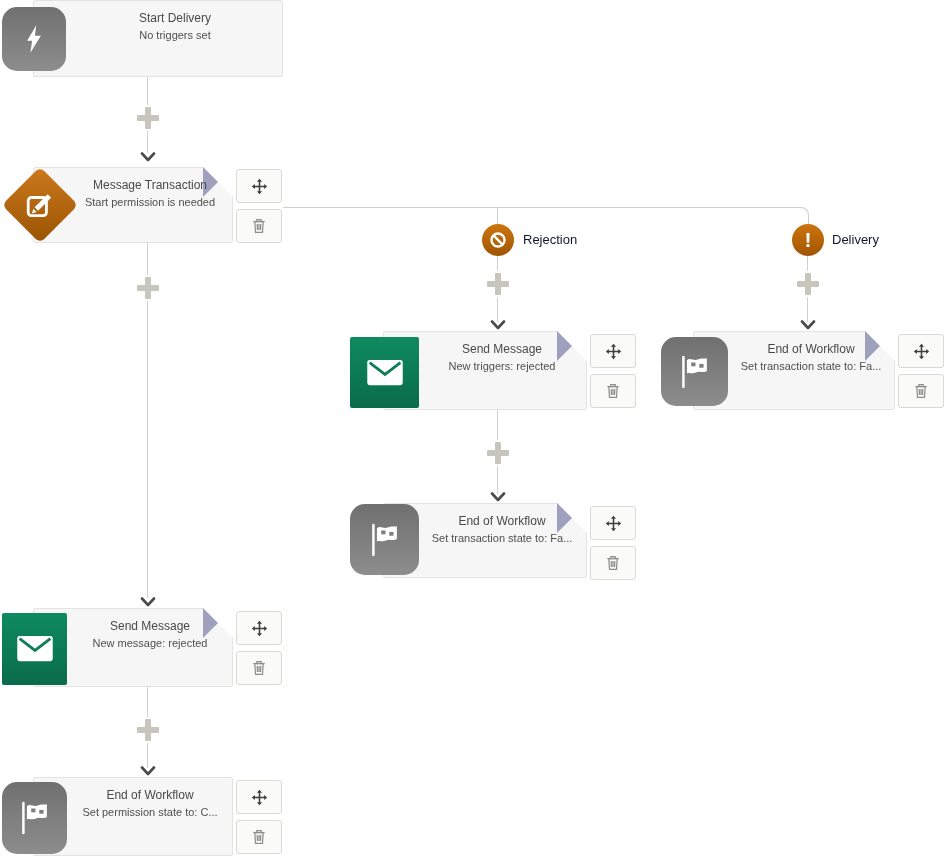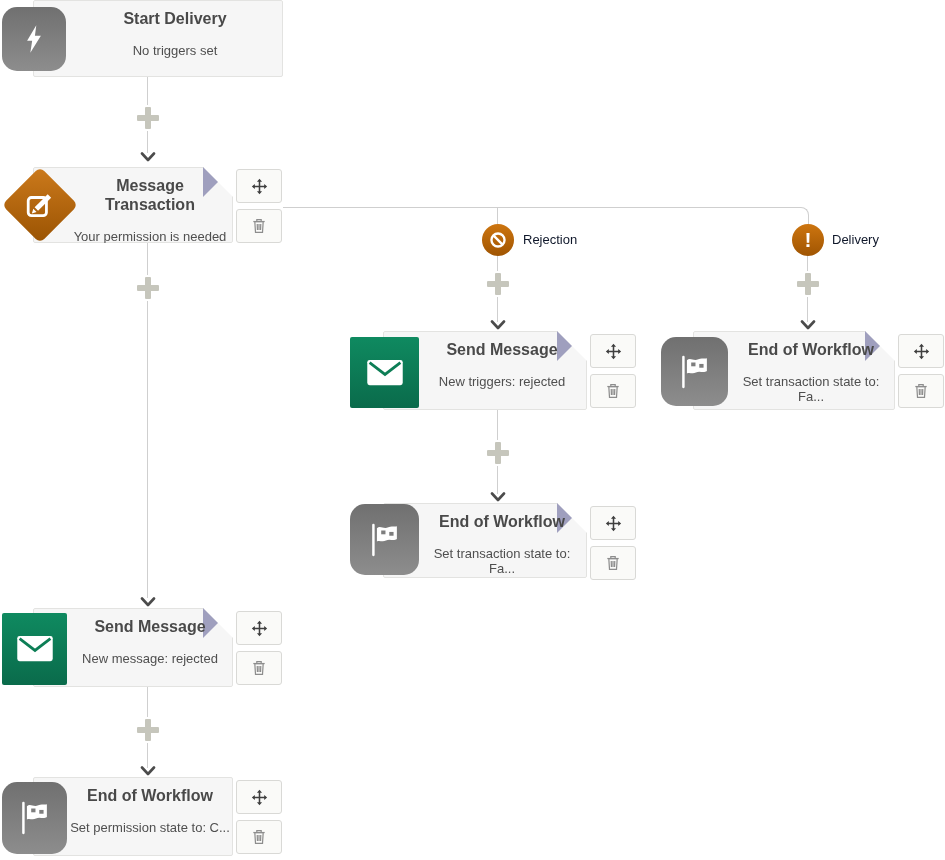--- a/index.html
+++ b/index.html
@@ -6,22 +6,22 @@
   #canvas{position:relative;width:945px;height:860px;background:#ffffff;overflow:hidden;
           font-family:"Liberation Sans",sans-serif;}
   
   .tile{position:absolute;background:#f6f6f6;border:1px solid #e3e3e1;border-radius:2px;
         box-sizing:border-box;cursor:pointer;}
   .tile.notched{clip-path:polygon(0 0,calc(100% - 30px) 0,100% 30px,100% 100%,0 100%);}
   .badge{position:absolute;top:-1px;right:-1px;width:30px;height:30px;background:#9f9fbe;
          clip-path:polygon(0 0,100% 0,0 100%);}
   .badge .star{position:absolute;left:11px;top:-2px;color:#ffffff;font-size:11px;}
   .txt{position:absolute;left:36px;right:2px;top:8px;text-align:center;color:#494949;}
-  .title{font-size:16px;line-height:19px;font-weight:bold;}
-  .sub{font-size:13px;line-height:15px;color:#4f4f4f;margin-top:15px;}
+  .title{font-size:12px;line-height:19px;}
+  .sub{font-size:11px;line-height:15px;color:#4f4f4f;}
   
   .nicon{position:absolute;display:flex;align-items:center;justify-content:center;}
   .grayic{background:linear-gradient(180deg,#707070,#8d8d8d);border-radius:15px;}
   .greenic{background:linear-gradient(180deg,#0f8a60,#0a6b4b);border-radius:2px;}
   .diamond{transform:rotate(45deg);background:linear-gradient(135deg,#cc7a1c,#9a5302);
            border-radius:6px;}
   .diamond svg{transform:rotate(-45deg);}
   
   .mini-btn{position:absolute;width:46px;height:34px;background:#fafaf8;border:1px solid #d9d9d6;
             border-radius:3px;box-sizing:border-box;display:flex;align-items:center;
@@ -122,21 +122,21 @@
         <path d="M14.5 1 L4.5 18 H10 L8 31 L19.5 12.5 H13 Z" fill="#ffffff"></path>
       </svg>
   </div>
 
   <div class="tile notched" style="left:33px;top:167px;width:200px;height:76px;">
     <div class="badge">
         <span class="star">★</span>
       </div>
     <div class="txt">
       <div class="title">Message Transaction</div>
-      <div class="sub">Your permission is needed</div>
+      <div class="sub">Start permission is needed</div>
     </div>
   </div>
   <div class="nicon diamond" style="left:13px;top:178px;width:54px;height:54px;">
     <svg width="30" height="30" viewBox="0 0 28 28">
       <rect x="3" y="7" width="17" height="17" rx="3" fill="none" stroke="#ffffff" stroke-width="2.6"></rect>
       <path d="M9 16.2 L21.2 4 L24.4 7.2 L12.2 19.4 Z" fill="#ffffff"></path>
       <path d="M7.8 17.6 L6.4 21.9 L10.8 20.6 Z" fill="#ffffff"></path>
     </svg>
   </div>
   <div class="mini-btn" style="left:236px;top:169px;">

